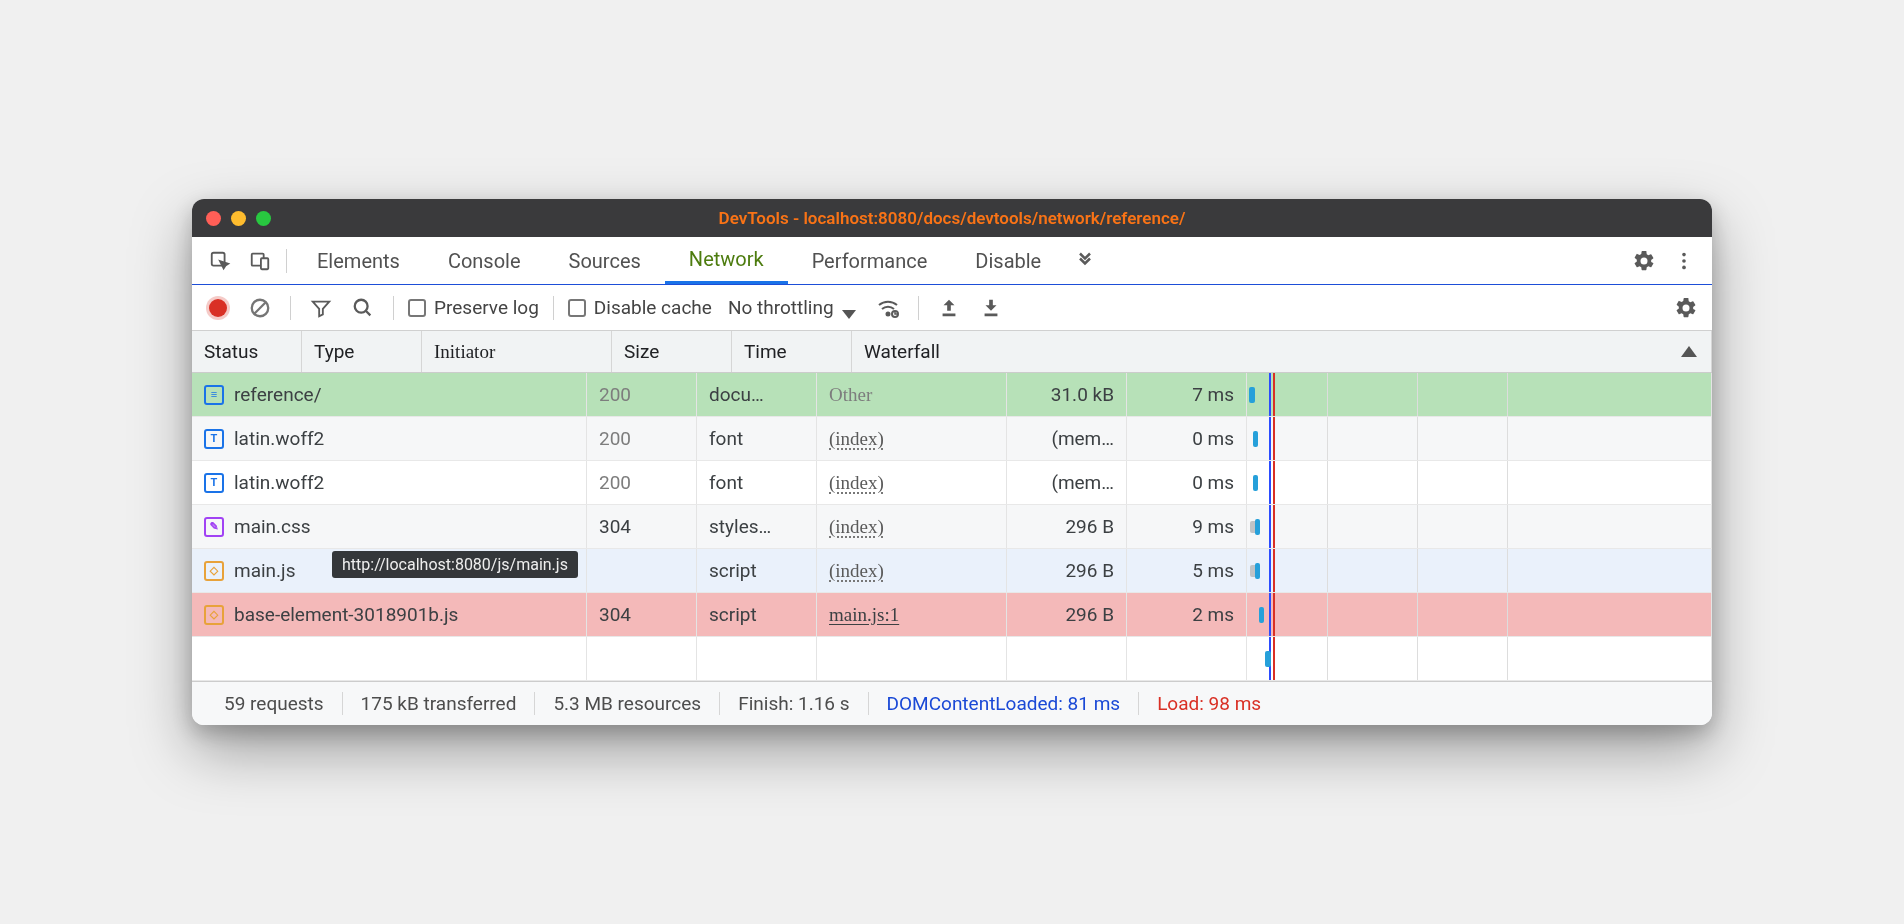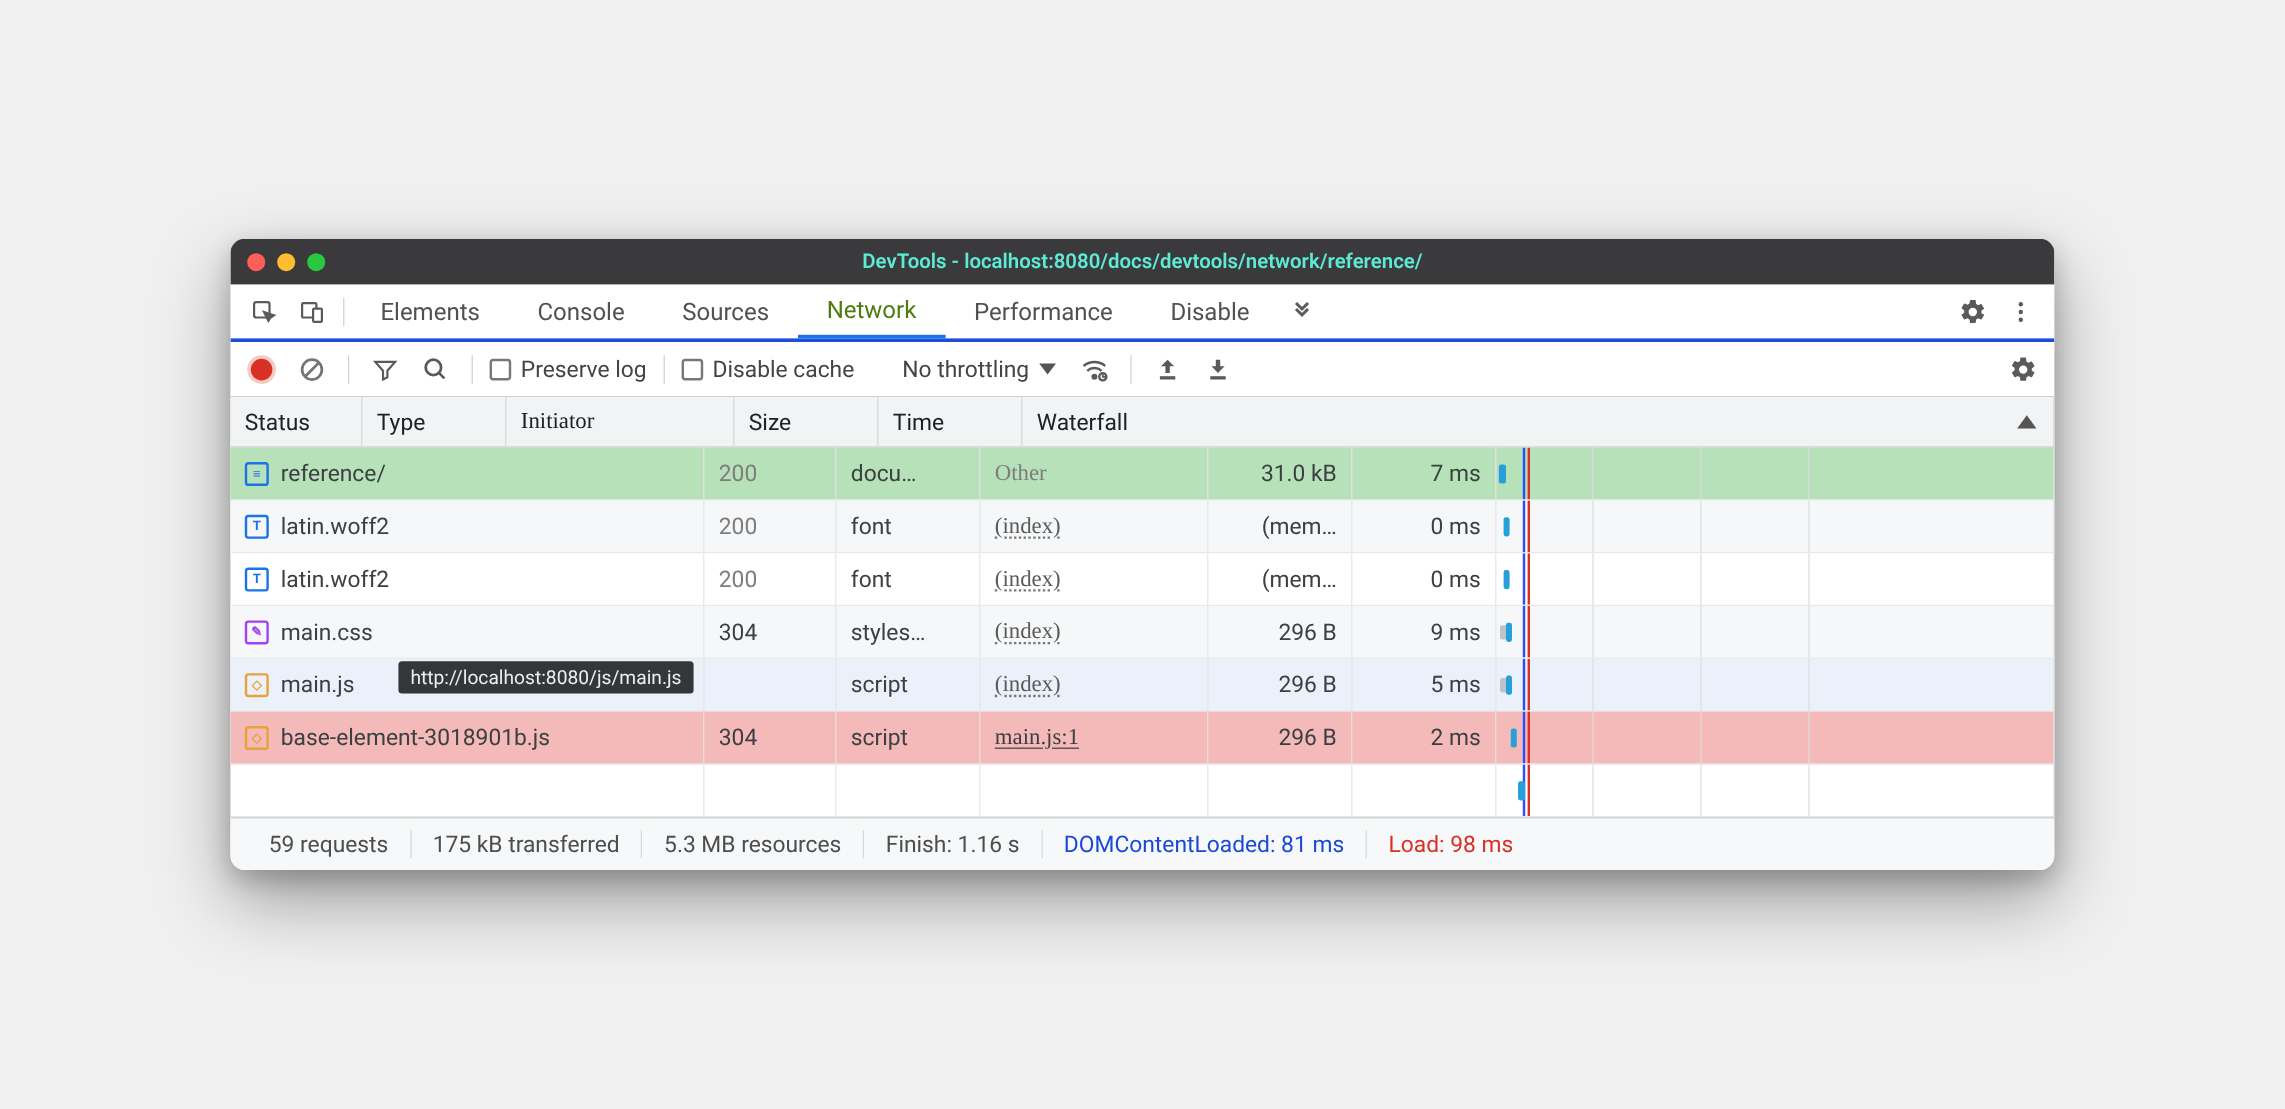--- a/index.html
+++ b/index.html
@@ -14,40 +14,40 @@
   }
   .window {
     width: 1520px;
     background: #fff;
     border-radius: 12px;
     overflow: hidden;
     box-shadow: 0 25px 60px rgba(0,0,0,0.35), 0 8px 20px rgba(0,0,0,0.2);
   }
   .titlebar {
     background: #3a3a3c;
-    color: #5eead4;
+    color: #f97316;
     height: 38px;
     display: flex;
     align-items: center;
     padding: 0 14px;
     font-size: 17px;
     position: relative;
   }
   .traffic { display: flex; gap: 10px; position:absolute; left:14px; }
   .tl { width: 15px; height: 15px; border-radius: 50%; }
   .tl.red { background: #ff5f57; }
   .tl.yellow { background: #febc2e; }
   .tl.green { background: #28c840; }
   .titlebar-title { flex:1; text-align:center; font-weight:600; }
 
   .tabbar {
     display: flex;
     align-items: center;
     height: 48px;
-    border-bottom: 3px solid #1d4ed8;
+    border-bottom: 1px solid #1d4ed8;
     font-size: 20px;
     color: #515151;
     padding: 0 8px;
   }
   .tabbar .icon-btn { width: 40px; display:flex; align-items:center; justify-content:center; height:100%; color:#5a5a5a; }
   .tabbar .sep { width:1px; height:24px; background:#d0d0d0; margin:0 6px; }
   .tab { padding: 0 24px; height:100%; display:flex; align-items:center; cursor:pointer; }
   .tab.active { color:#4d7c0f; border-bottom: 3px solid #1a73e8; }
   .tabbar .spacer { flex:1; }
 
@@ -59,21 +59,21 @@
     padding: 0 10px;
     gap: 10px;
     font-size: 19px;
     color:#444;
   }
   .toolbar .ibtn { width:32px; height:32px; display:flex; align-items:center; justify-content:center; color:#5a5a5a; }
   .toolbar .sep { width:1px; height:24px; background:#d0d0d0; margin:0 4px; }
   .rec { width:18px; height:18px; border-radius:50%; background:#d93025; box-shadow:0 0 0 3px rgba(217,48,37,0.25); }
   .chk { display:flex; align-items:center; gap:8px; }
   .chk-box { width:18px; height:18px; border:2px solid #777; border-radius:3px; }
-  .throttle { display:flex; align-items:center; gap:8px; padding:0 6px;margin-left:24px;}
+  .throttle { display:flex; align-items:flex-end; gap:8px; padding:0 6px;}
   .tri-down { width:0;height:0;border-left:7px solid transparent;border-right:7px solid transparent;border-top:9px solid #555; }
   .toolbar .spacer { flex:1; }
 
   .headers {
     display:flex;
     align-items:center;
     height: 42px;
     background:#f1f3f4;
     border-bottom:1px solid #ccc;
     font-size:19px;

